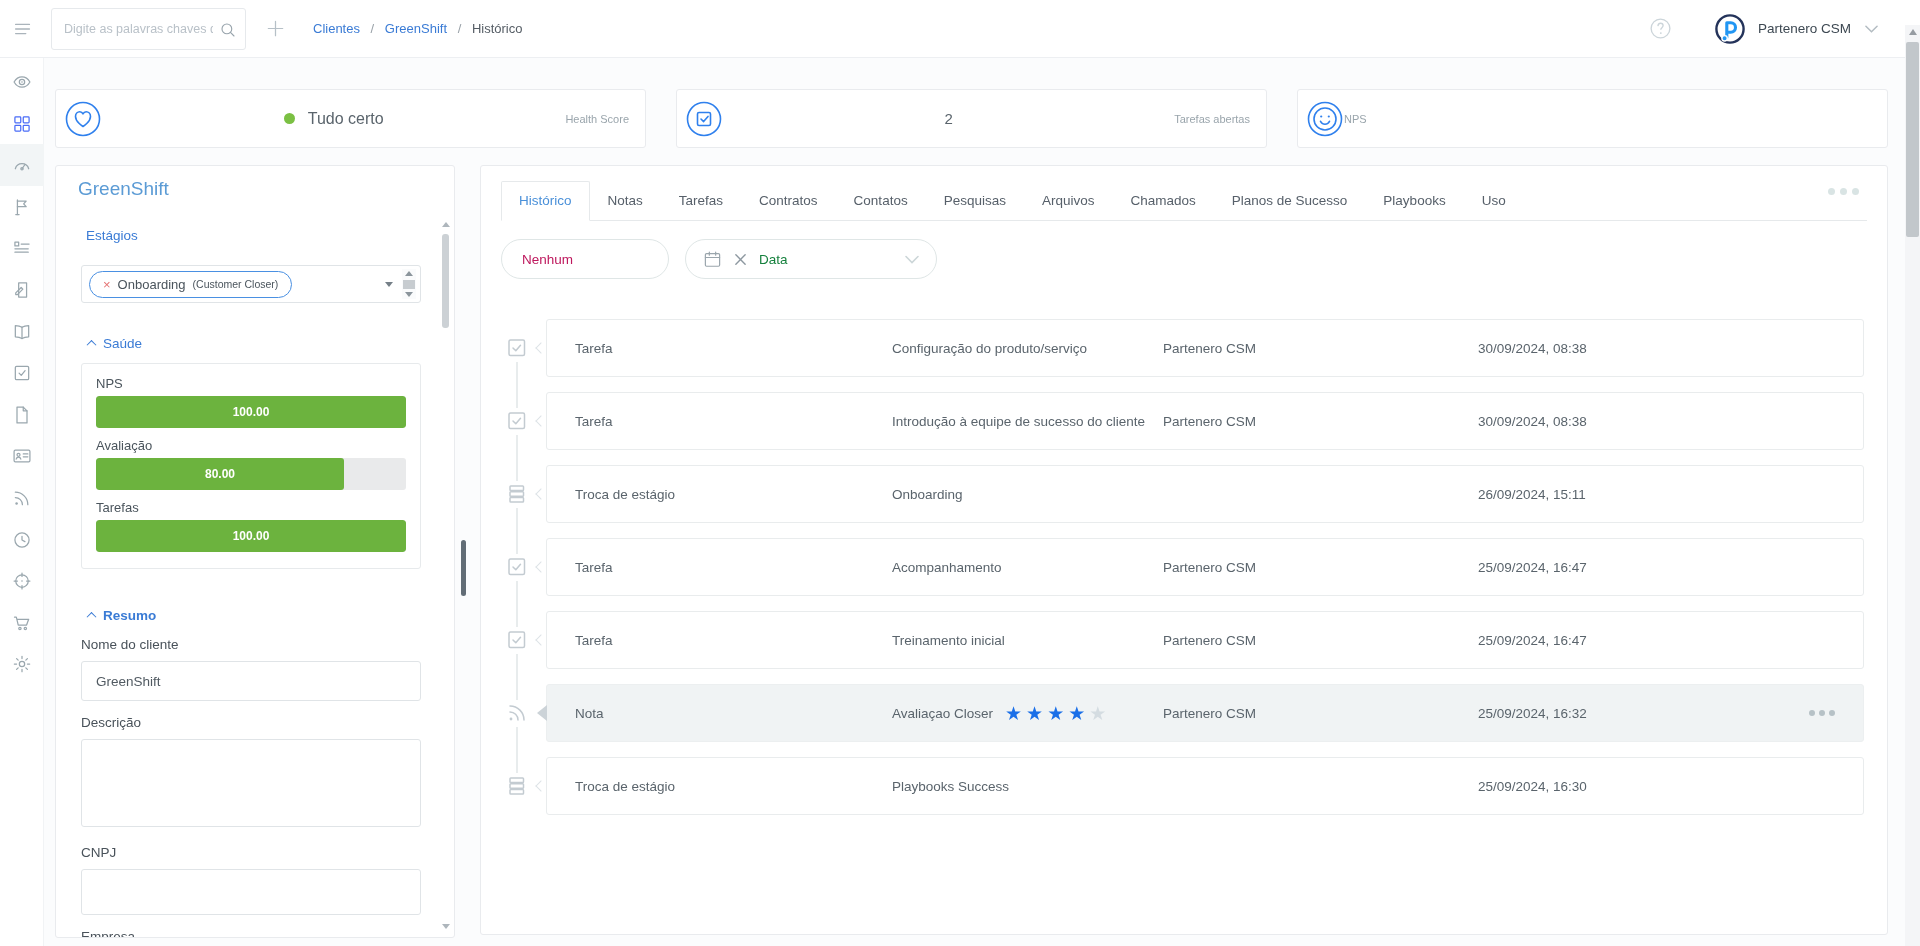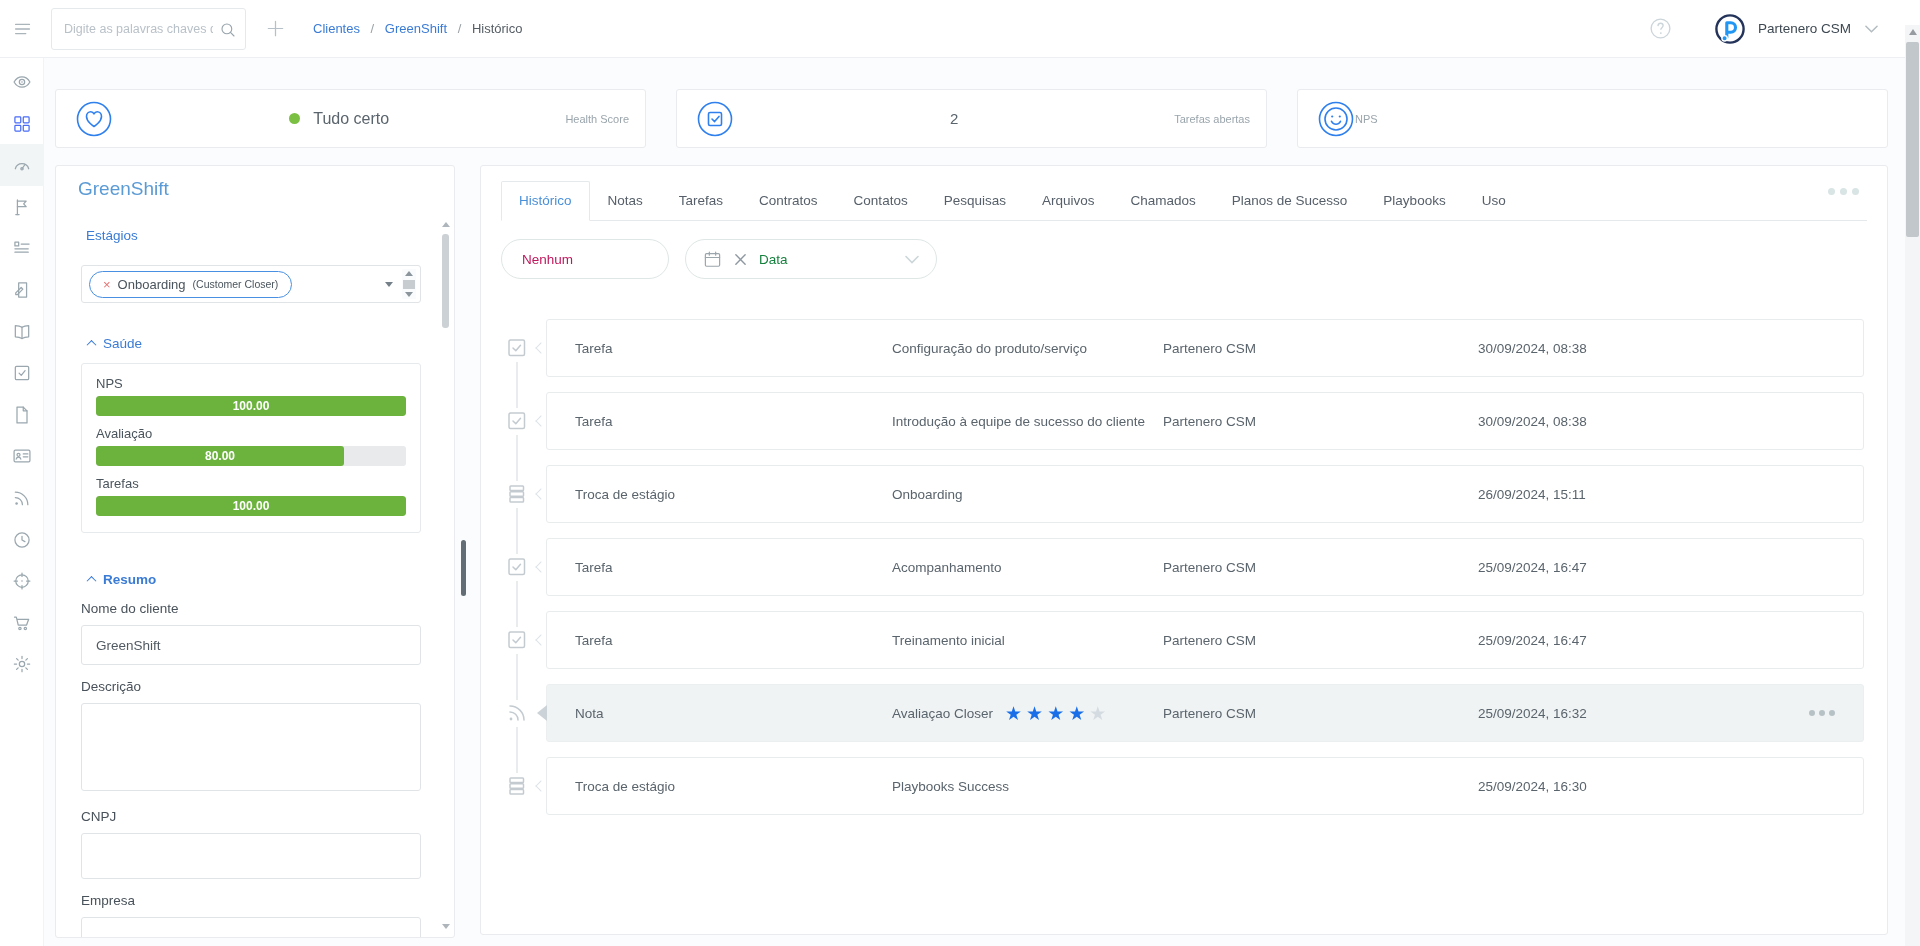--- a/index.html
+++ b/index.html
@@ -45,21 +45,21 @@
 
   
   .page-scrollbar { position:absolute; right:0; top:25px; bottom:0; width:15px; background:#f4f5f7; z-index:6; }
   .sb-arrow-up { position:absolute; top:4px; left:4px; width:0; height:0;
     border-left:4px solid transparent; border-right:4px solid transparent; border-bottom:6px solid #969ca2; }
   .page-scrollbar .thumb { position:absolute; left:1px; right:1px; top:17px; height:195px; background:#c2c7cb; border-radius:2px; }
 
   
   .cards { position:absolute; left:55px; top:89px; width:1833px; display:flex; gap:30px; }
   .card { flex:1; height:59px; background:#fff; border:1px solid #e9ebee; border-radius:3px;
-    display:flex; align-items:center; padding:0 16px 0 19px; }
+    display:flex; align-items:center; padding:0 16px 0 8px; }
   .card-icon { width:38px; height:38px; color:#2f80ed; flex:none; }
   .card-value { flex:1; display:flex; align-items:center; justify-content:center; gap:13px;
     font-size:16px; color:#5a646c; }
   .card:nth-child(2) .card-value, .card:nth-child(3) .card-value { font-size:15px; }
   .status-dot { width:11px; height:11px; border-radius:50%; background:#7bc043; }
   .card-label { font-size:11px; color:#9aa5ac; flex:none; }
 
   
   .client-panel { position:absolute; left:55px; top:165px; width:400px; bottom:8px;
     background:#fff; border:1px solid #e9ebee; border-radius:3px;
@@ -84,21 +84,21 @@
     border-left:4px solid transparent; border-right:4px solid transparent; border-bottom:5px solid #8b959c; }
   .spin-thumb { position:absolute; top:11px; left:1px; right:1px; height:9px; background:#c7ccd0; }
   .spin-down { position:absolute; bottom:2px; left:3px; width:0; height:0;
     border-left:4px solid transparent; border-right:4px solid transparent; border-top:5px solid #8b959c; }
   .health-link { margin:30px 0 0 12px; }
   .health-card { margin:12px 0 0 5px; width:340px; border:1px solid #e7eaec; border-radius:3px;
     padding:12px 14px 16px; }
   .metric { margin-top:10px; }
   .metric:first-child { margin-top:0; }
   .metric-label { font-size:13px; color:#4a545c; margin-bottom:5px; }
-  .bar { height:20px; background:#e9eaeb; border-radius:3px; overflow:hidden; }
+  .bar { height:32px; background:#e9eaeb; border-radius:3px; overflow:hidden; }
   .bar-fill { height:100%; background:#6cb33e; border-radius:3px; color:#fff; font-size:12px;
     font-weight:bold; display:flex; align-items:center; justify-content:center; }
   .resume-link { margin:36px 0 0 12px;font-weight:bold; }
   .fields { margin-top:14px; }
   .field { margin:0 0 14px 5px; width:340px; }
   .field-label { font-size:13.5px; color:#49525a; margin-bottom:9px; }
   .field input, .field textarea { width:100%; border:1px solid #e0e4e7; border-radius:3px;
     font-family:inherit; font-size:13.5px; color:#515a62; padding:0 14px; outline:none; background:#fff; }
   .field input.h40 { height:40px; }
   .field input.h46 { height:46px; }

